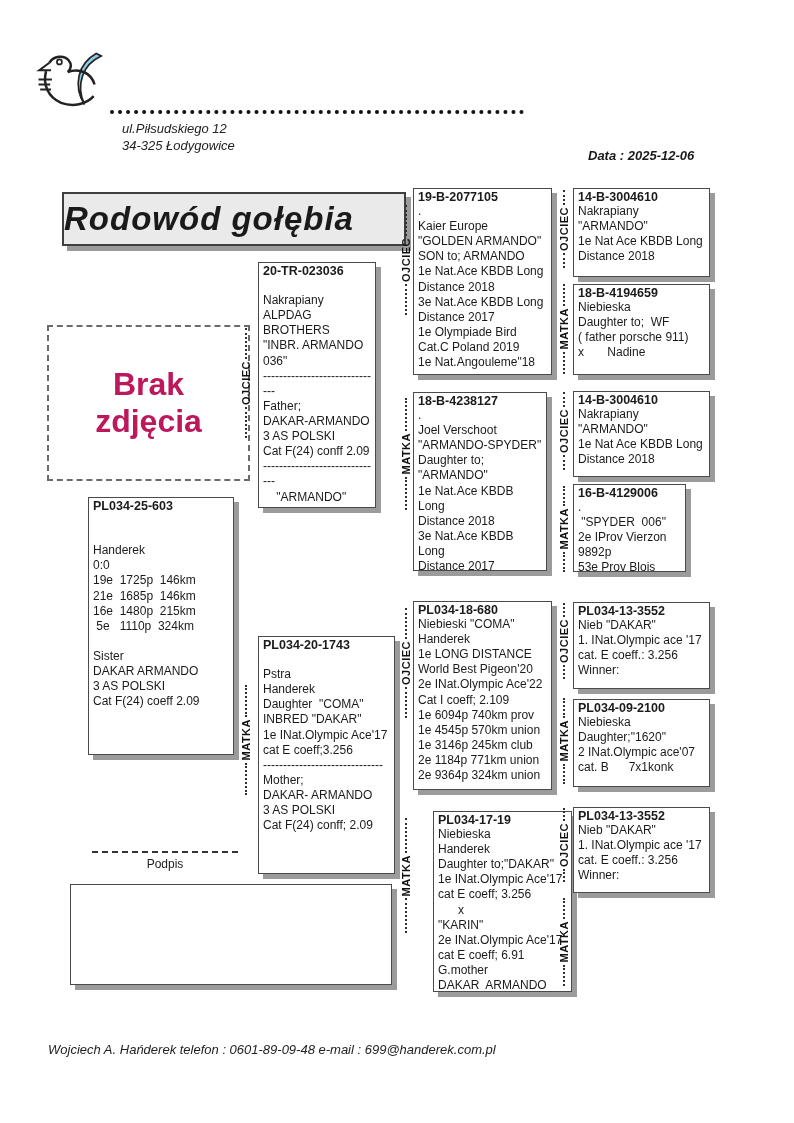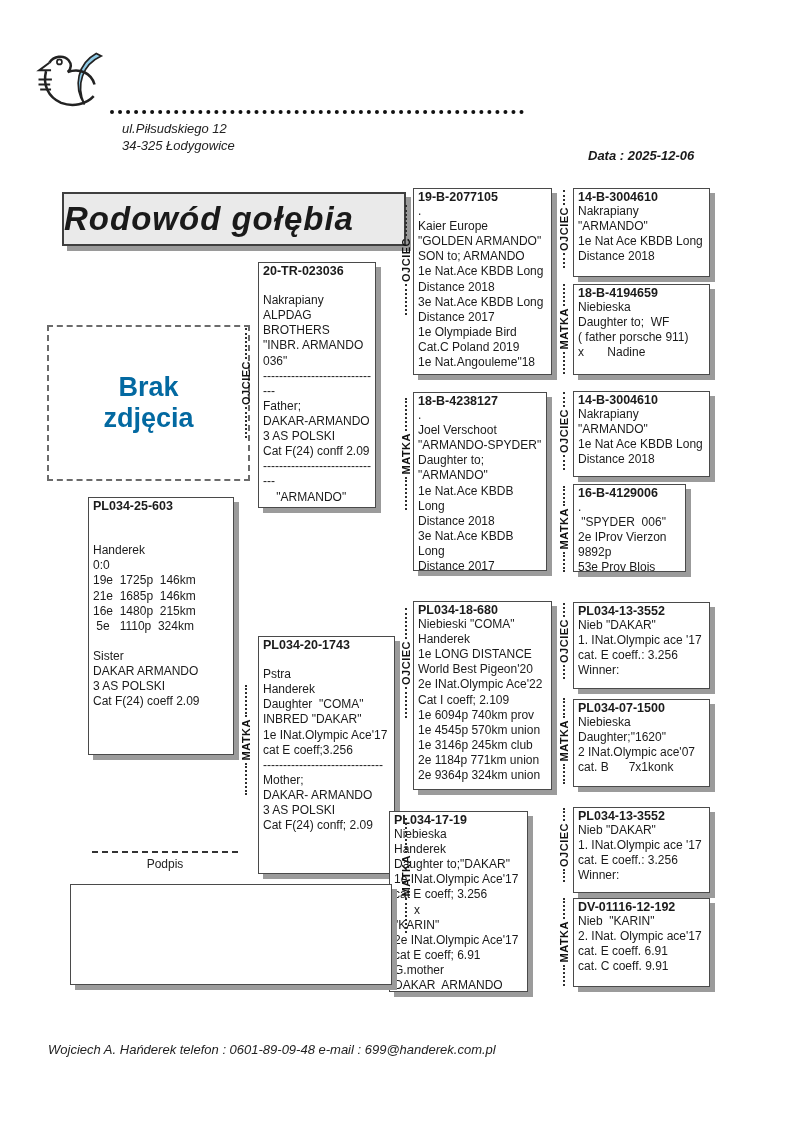--- a/index.html
+++ b/index.html
@@ -22,21 +22,21 @@
     position:absolute;left:62px;top:192px;width:340px;height:50px;background:#eaeaea;
     border:2px solid #3f3f3f;box-shadow:5px 5px 0 #9a9a9a;
     display:flex;align-items:center;justify-content:flex-start;
   }
   .title-box span{font-size:33px;font-weight:bold;font-style:italic;letter-spacing:1px;}
   
   .photo-box{
     position:absolute;left:47px;top:325px;width:199px;height:152px;border:2px dashed #6b6b6b;
     display:flex;align-items:center;justify-content:center;text-align:center;
   }
-  .photo-box .ph-text{font-size:27px;font-weight:bold;color:#0369a1;line-height:1.15;white-space:pre-wrap;}
+  .photo-box .ph-text{font-size:32px;font-weight:bold;color:#be185d;line-height:1.15;white-space:pre-wrap;}
   
   .pbox{
     position:absolute;background:#fff;border:1.5px solid #4a4a4a;box-shadow:5px 5px 0 #9b9b9b;
     padding:1px 4px;box-sizing:border-box;overflow:hidden;
   }
   .pbox .ring{font-size:12.5px;font-weight:bold;white-space:pre-wrap;}
   .pbox .lines{font-size:12px;line-height:1.26;white-space:pre-wrap;}
   
   .vlabel{position:absolute;width:16px;display:flex;flex-direction:column;align-items:center;}
   .vdash{flex:1;width:0;border-left:2px dotted #2f2f2f;}
@@ -169,21 +169,21 @@
 1e LONG DISTANCE
 World Best Pigeon'20
 2e INat.Olympic Ace'22
 Cat I coeff; 2.109
 1e 6094p 740km prov
 1e 4545p 570km union
 1e 3146p 245km club
 2e 1184p 771km union
 2e 9364p 324km union</div>
   </div>
-  <div class="pbox" style="left:389px;top:811px;width:139px;height:181px">
+  <div class="pbox" style="left:433px;top:811px;width:139px;height:181px">
     <div class="ring">PL034-17-19</div>
     <div class="lines">Niebieska
 Handerek
 Daughter to;"DAKAR"
 1e INat.Olympic Ace'17
 cat E coeff; 3.256
       x
 "KARIN"
 2e INat.Olympic Ace'17
 cat E coeff; 6.91
@@ -220,40 +220,33 @@
 53e Prov Blois    3122p</div>
   </div>
   <div class="pbox" style="left:573px;top:602px;width:137px;height:87px">
     <div class="ring">PL034-13-3552</div>
     <div class="lines">Nieb "DAKAR"
 1. INat.Olympic ace '17
 cat. E coeff.: 3.256
 Winner:</div>
   </div>
   <div class="pbox" style="left:573px;top:699px;width:137px;height:88px">
-    <div class="ring">PL034-07-1500</div>
+    <div class="ring">PL034-09-2100</div>
     <div class="lines">Niebieska
 Daughter;"1620"
 2 INat.Olympic ace'07
 cat. B      7x1konk</div>
   </div>
   <div class="pbox" style="left:573px;top:807px;width:137px;height:86px">
     <div class="ring">PL034-13-3552</div>
     <div class="lines">Nieb "DAKAR"
 1. INat.Olympic ace '17
 cat. E coeff.: 3.256
 Winner:</div>
   </div>
-  <div class="pbox" style="left:573px;top:898px;width:137px;height:89px">
-    <div class="ring">DV-01116-12-192</div>
-    <div class="lines">Nieb  "KARIN"
-2. INat. Olympic ace'17
-cat. E coeff. 6.91
-cat. C coeff. 9.91</div>
-  </div>
 
   <div class="vlabel" style="left:238px;top:328px;height:110px">
     <span class="vdash"></span>
     <span class="vtext">OJCIEC</span>
     <span class="vdash"></span>
   </div>
   <div class="vlabel" style="left:238px;top:685px;height:110px">
     <span class="vdash"></span>
     <span class="vtext">MATKA</span>
     <span class="vdash"></span>

